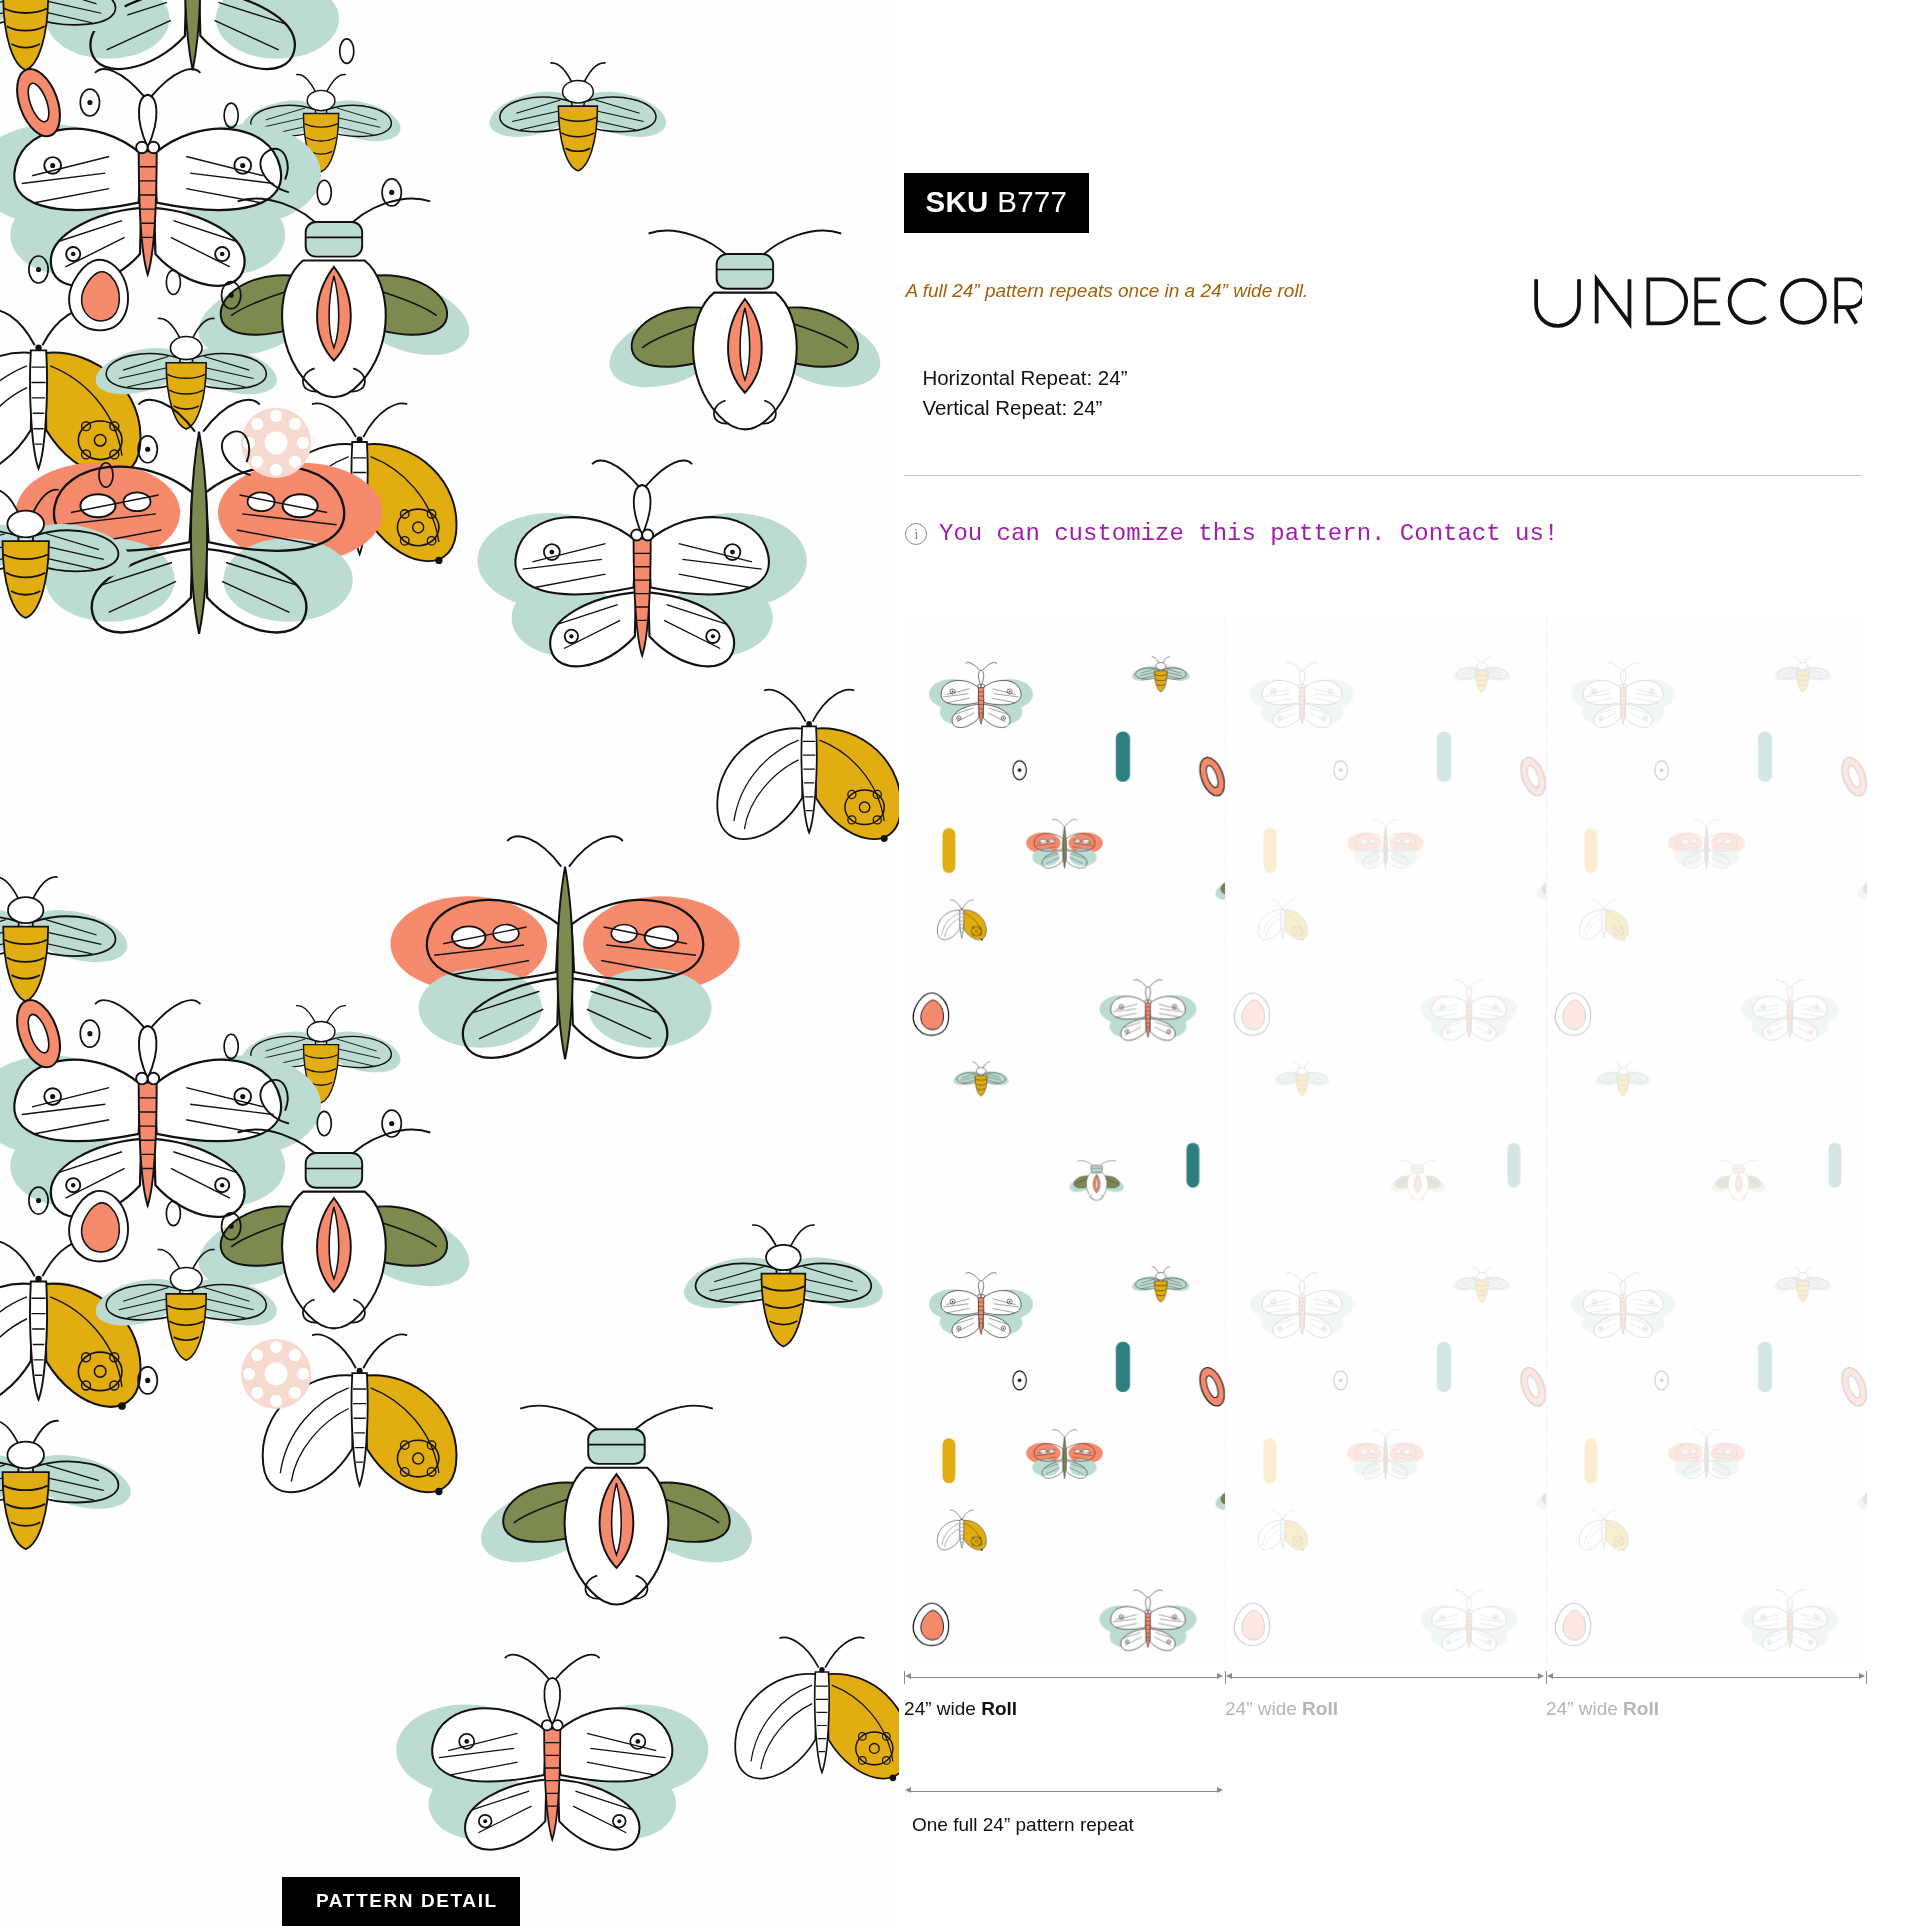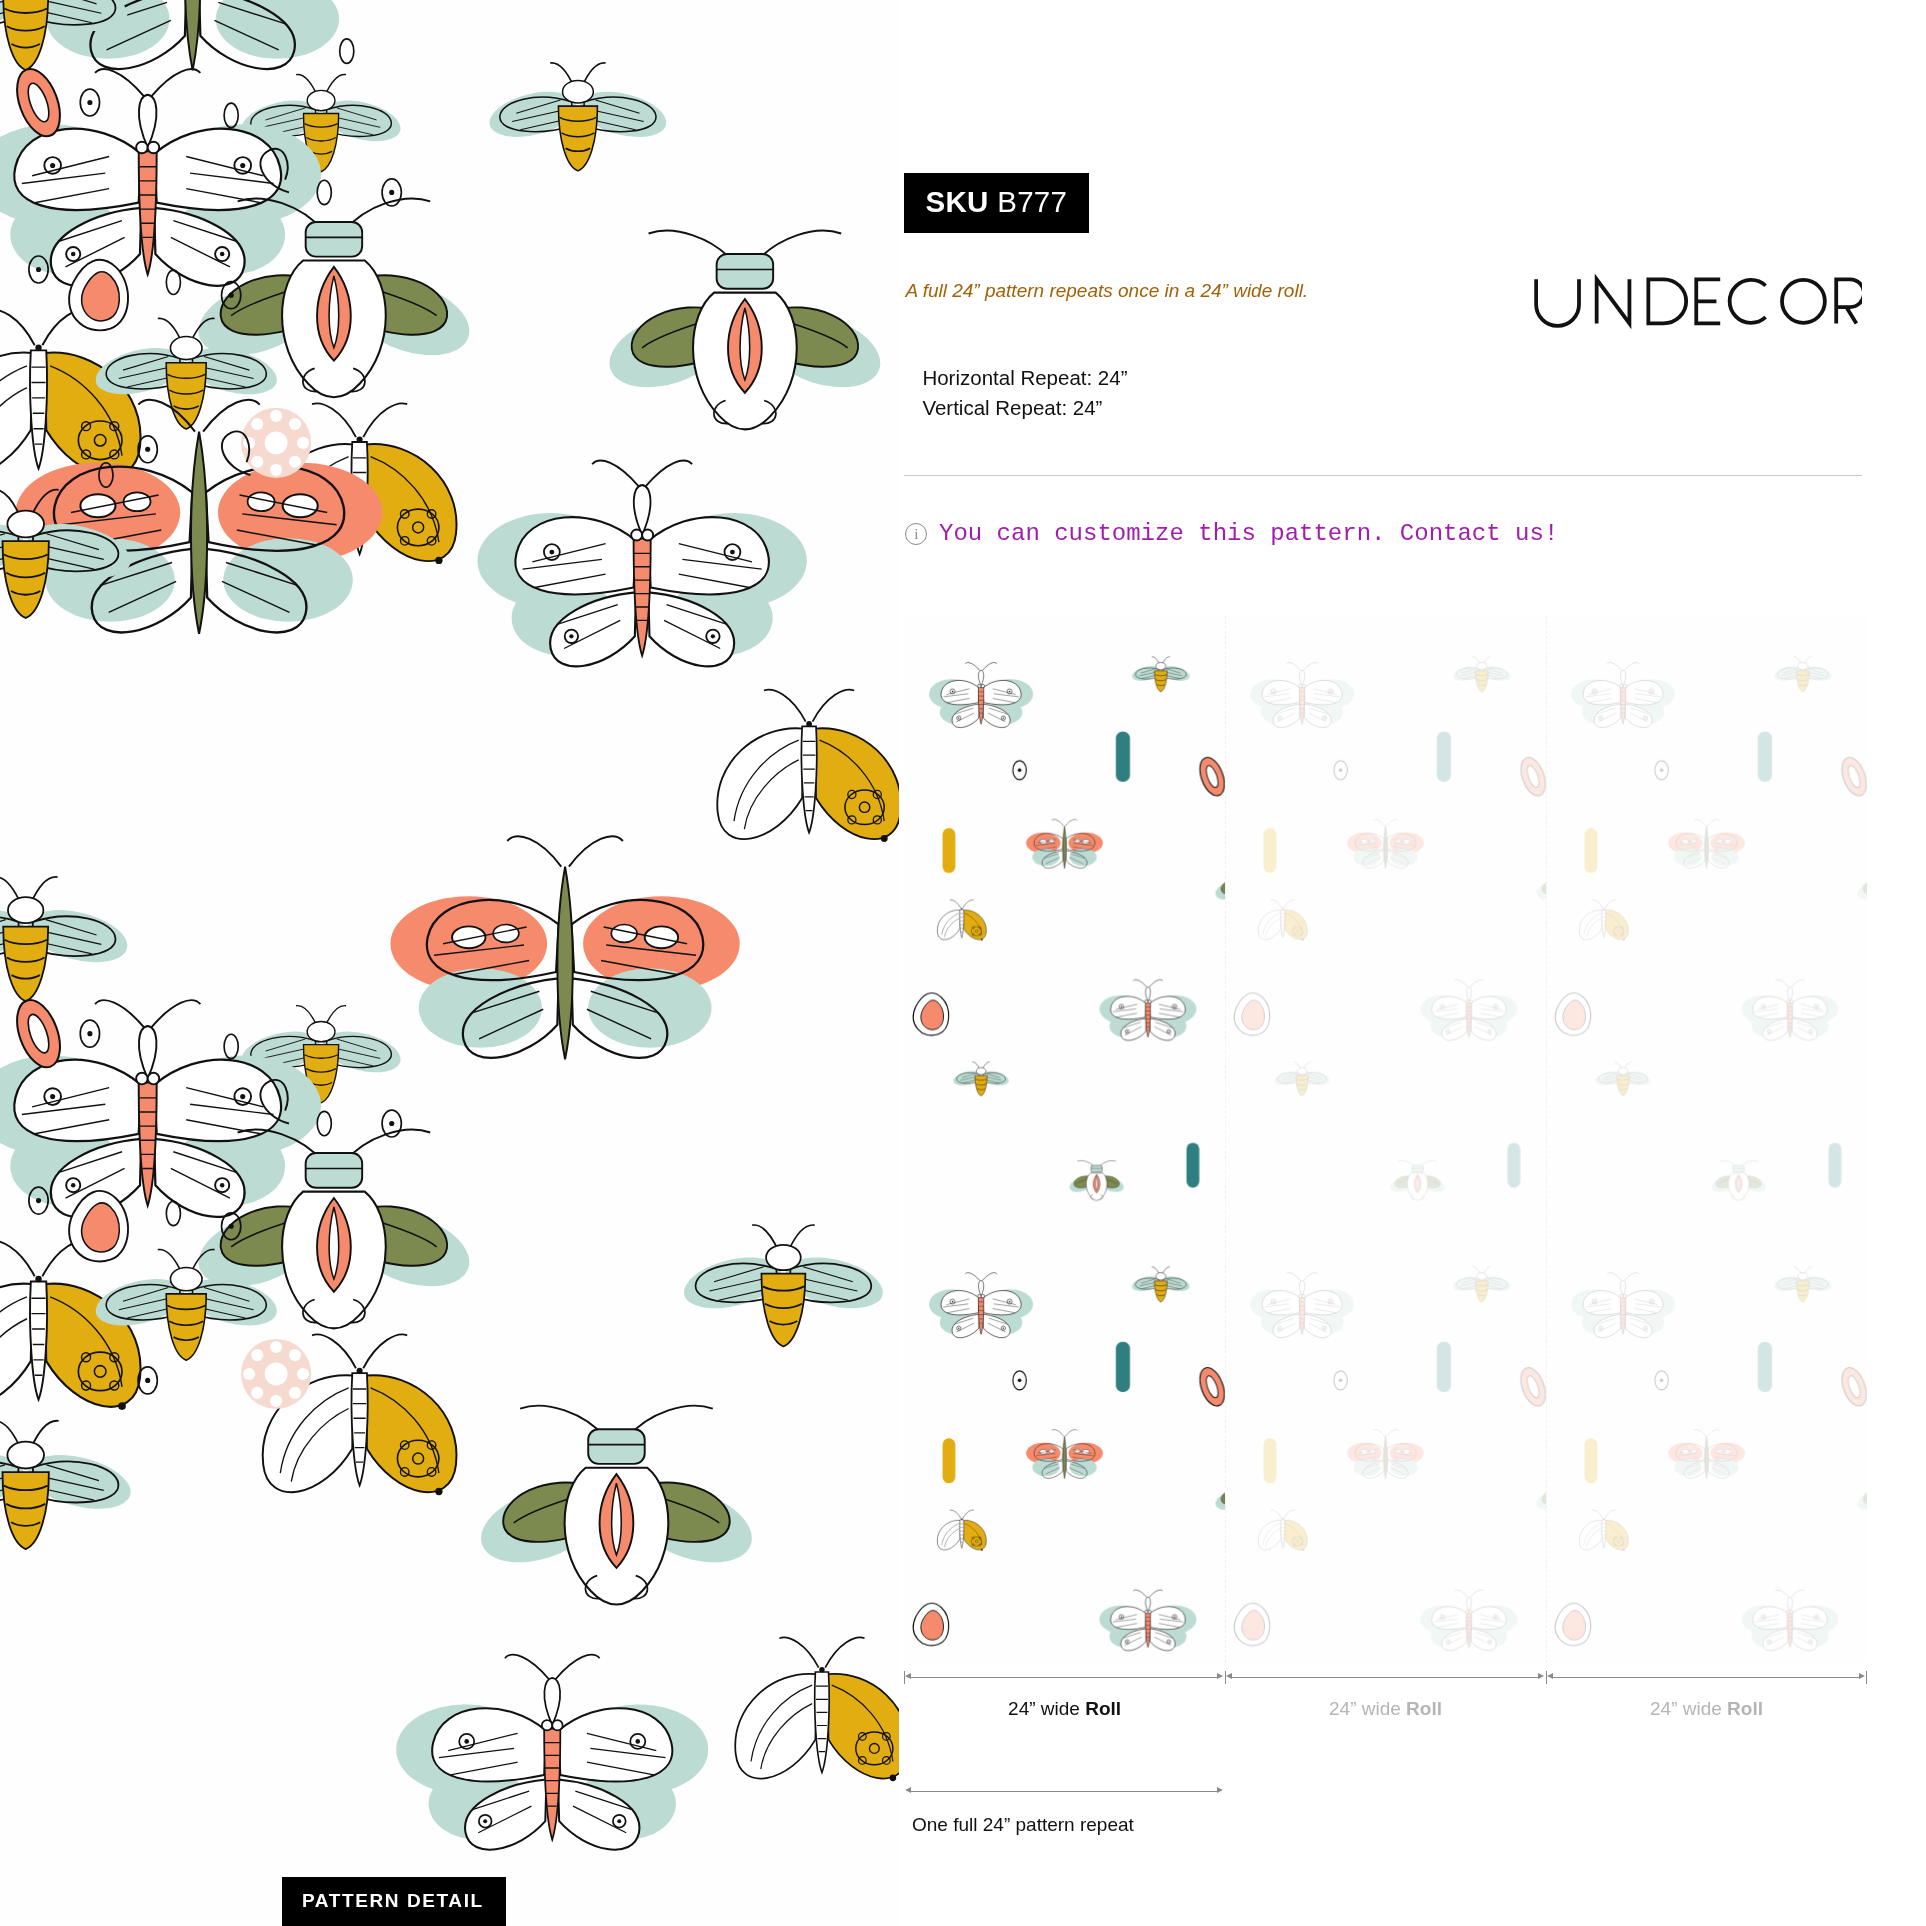--- a/index.html
+++ b/index.html
@@ -20,21 +20,21 @@
     background:#fefefe;
     overflow:hidden;
   }
   #detail-art { position:absolute; left:0; top:0; width:899px; height:1926px; }
 
   #pattern-detail-badge {
     position:absolute;
     left:282px; bottom:0px;
     background:#000; color:#fff;
     font-size:19px; font-weight:700; letter-spacing:1.6px;
-    padding:13px 22px 14px 20px;
+    padding:13px 22px 14px 34px;
   }
 
   
   #info-panel {
     position:absolute; left:899px; top:0;
     width:1027px; height:1926px;
     background:#ffffff;
   }
 
   #sku-badge {
@@ -105,21 +105,21 @@
   .m-tick { position:absolute; top:2.6px; width:0.6px; height:13.5px; background:#8a8a8a; }
   .arrow-l, .arrow-r {
     position:absolute; top:5.1px; width:0; height:0;
     border-top:3.9px solid transparent; border-bottom:3.9px solid transparent;
   }
   .arrow-l { border-right:6.4px solid #8a8a8a; }
   .arrow-r { border-left:6.4px solid #8a8a8a; }
 
   .roll-label {
     position:absolute; top:1698px;
-    width:321px; text-align:center;
+    width:321px; text-align:left;
     font-size:19px; color:#111;
   }
   .roll-label b { font-weight:700; }
   .roll-label.dim { color:#b5b5b5; }
 
   #repeat-measure {
     position:absolute; left:5.1px; top:1782px; width:327px; height:19px;
   }
   #repeat-caption {
     position:absolute; left:13px; top:1814px;

